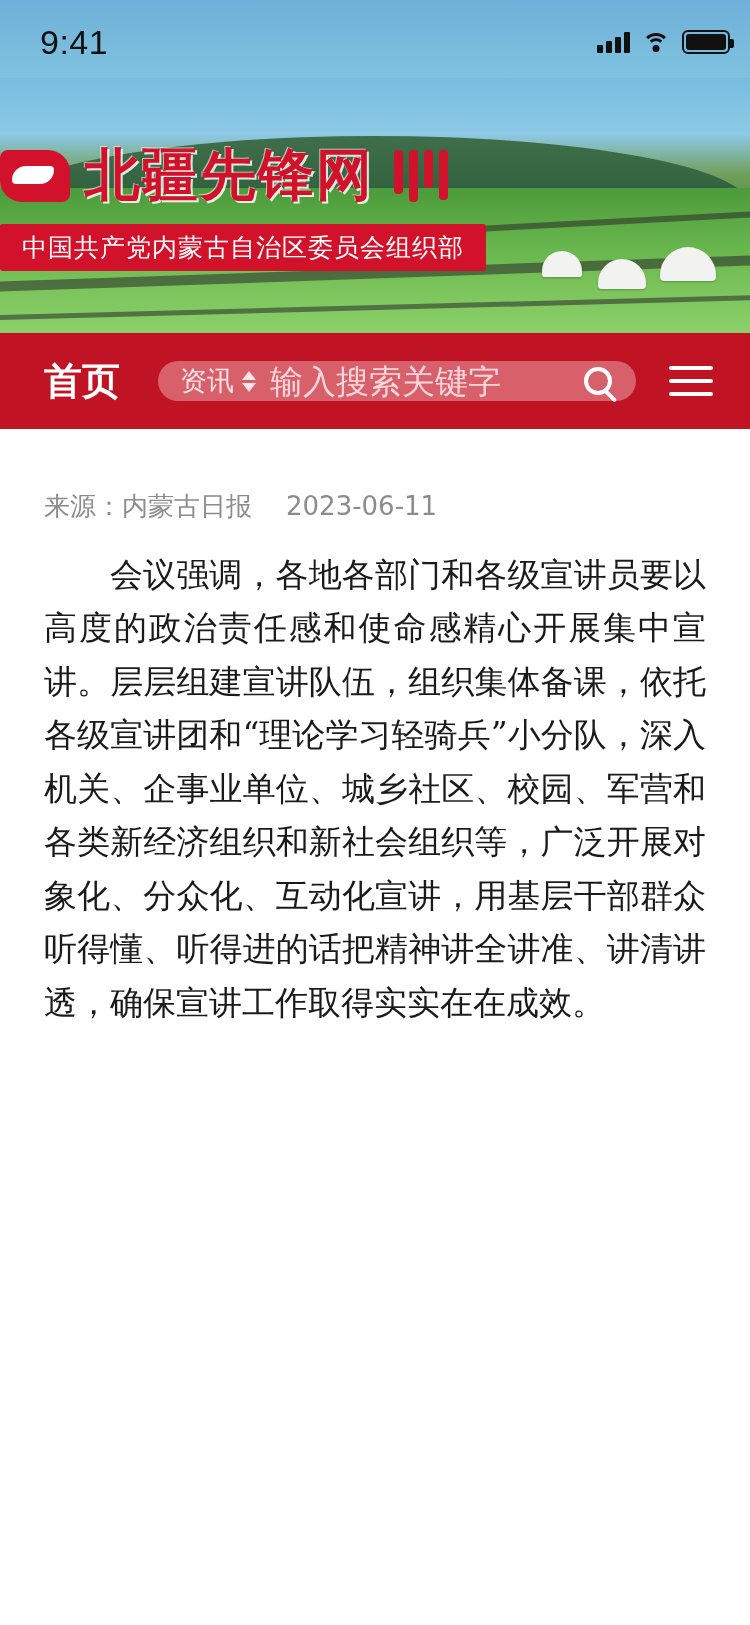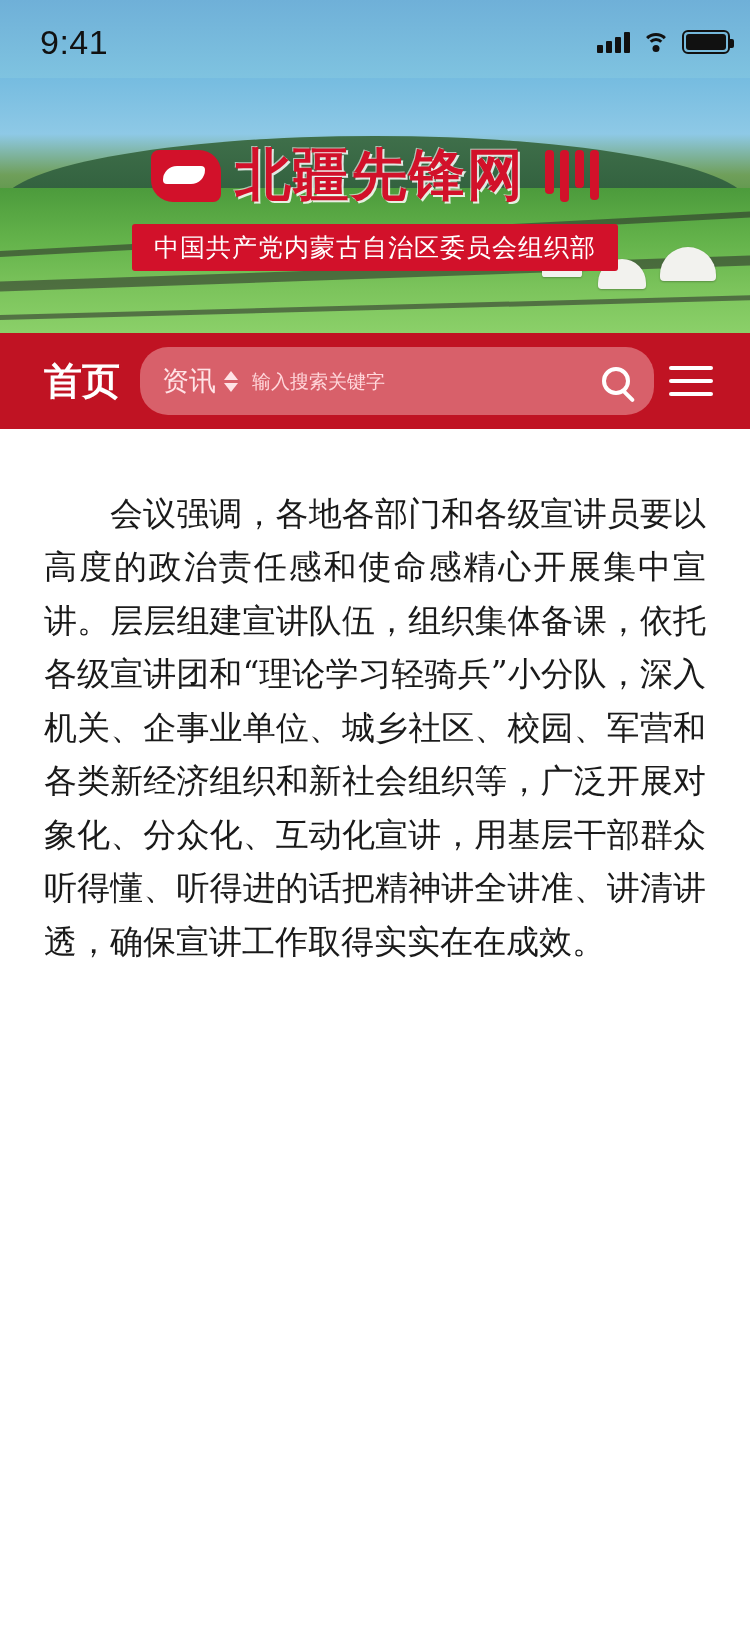--- a/index.html
+++ b/index.html
@@ -95,21 +95,21 @@
     position: absolute; bottom: 38px; width: 56px; height: 34px;
     background: #f2f2ee; border-radius: 28px 28px 4px 4px;
     box-shadow: 0 1px 2px rgba(0,0,0,.25);
   }
   .ger.g1 { right: 34px; bottom: 52px; }
   .ger.g2 { right: 104px; bottom: 44px; width: 48px; height: 30px; }
   .ger.g3 { right: 168px; bottom: 56px; width: 40px; height: 26px; }
 
   .logo-wrap {
     position: absolute; left: 0; right: 0; top: 60px;
-    display: flex; flex-direction: column; align-items: center;
+    display: flex; flex-direction: column; align-items: flex-start;
   }
   .logo-main {
     display: flex; align-items: center; gap: 14px;
   }
   .logo-badge {
     width: 70px; height: 52px; background: #d2112a;
     border-radius: 8px 22px 8px 22px;
     position: relative;
   }
   .logo-badge::after {
@@ -145,29 +145,30 @@
     font-family: "DejaVu Sans", sans-serif;
   }
 
   
   .navbar {
     height: 96px;
     background: #c01323;
     display: flex;
     align-items: center;
     padding: 0 28px 0 44px;
+    gap: 18px;
   }
   .nav-home {
     color: #fff; font-size: 38px; font-weight: 700;
     white-space: nowrap;
     font-family: "DejaVu Sans", sans-serif;
   }
   .search-box {
     flex: 1;
-    height: 68px;
+    height: 40px;
     background: #d8606a;
     border-radius: 28px;
     display: flex;
     align-items: center;
     margin-left: 20px;
     padding: 0 6px 0 0;
     min-width: 0;
   }
   .search-cat {
     display: flex; align-items: center; gap: 8px;
@@ -181,21 +182,21 @@
   }
   .spin-arrows span {
     width: 0; height: 0; border-left: 7px solid transparent;
     border-right: 7px solid transparent;
   }
   .spin-arrows .up { border-bottom: 9px solid #ffe3e6; }
   .spin-arrows .down { border-top: 9px solid #ffe3e6; }
   .search-input {
     flex: 1; min-width: 0;
     background: transparent; border: none; outline: none;
-    color: #fff; font-size: 19px;
+    color: #fff; font-size: 33px;
     font-family: "DejaVu Sans", sans-serif;
   }
   .search-input::placeholder { color: #ffd7db; }
   .search-btn {
     width: 64px; height: 56px;
     display: flex; align-items: center; justify-content: center;
     background: transparent; border: none; cursor: pointer;
   }
   .search-btn .glass {
     width: 28px; height: 28px; border: 4px solid #fff;
@@ -310,17 +311,21 @@
   </div>
 
   <button class="menu-btn">
     <i></i>
       <i></i>
       <i></i>
   </button>
 </div>
 
 <div class="article">
+  <div class="article-meta">
+    <span>来源：内蒙古日报</span>
+    <span>2023-06-11</span>
+  </div>
   <div class="article-body">
     <p>会议强调，各地各部门和各级宣讲员要以高度的政治责任感和使命感精心开展集中宣讲。层层组建宣讲队伍，组织集体备课，依托各级宣讲团和“理论学习轻骑兵”小分队，深入机关、企事业单位、城乡社区、校园、军营和各类新经济组织和新社会组织等，广泛开展对象化、分众化、互动化宣讲，用基层干部群众听得懂、听得进的话把精神讲全讲准、讲清讲透，确保宣讲工作取得实实在在成效。</p>
 
   </div>
 </div>
 
 </body></html>

